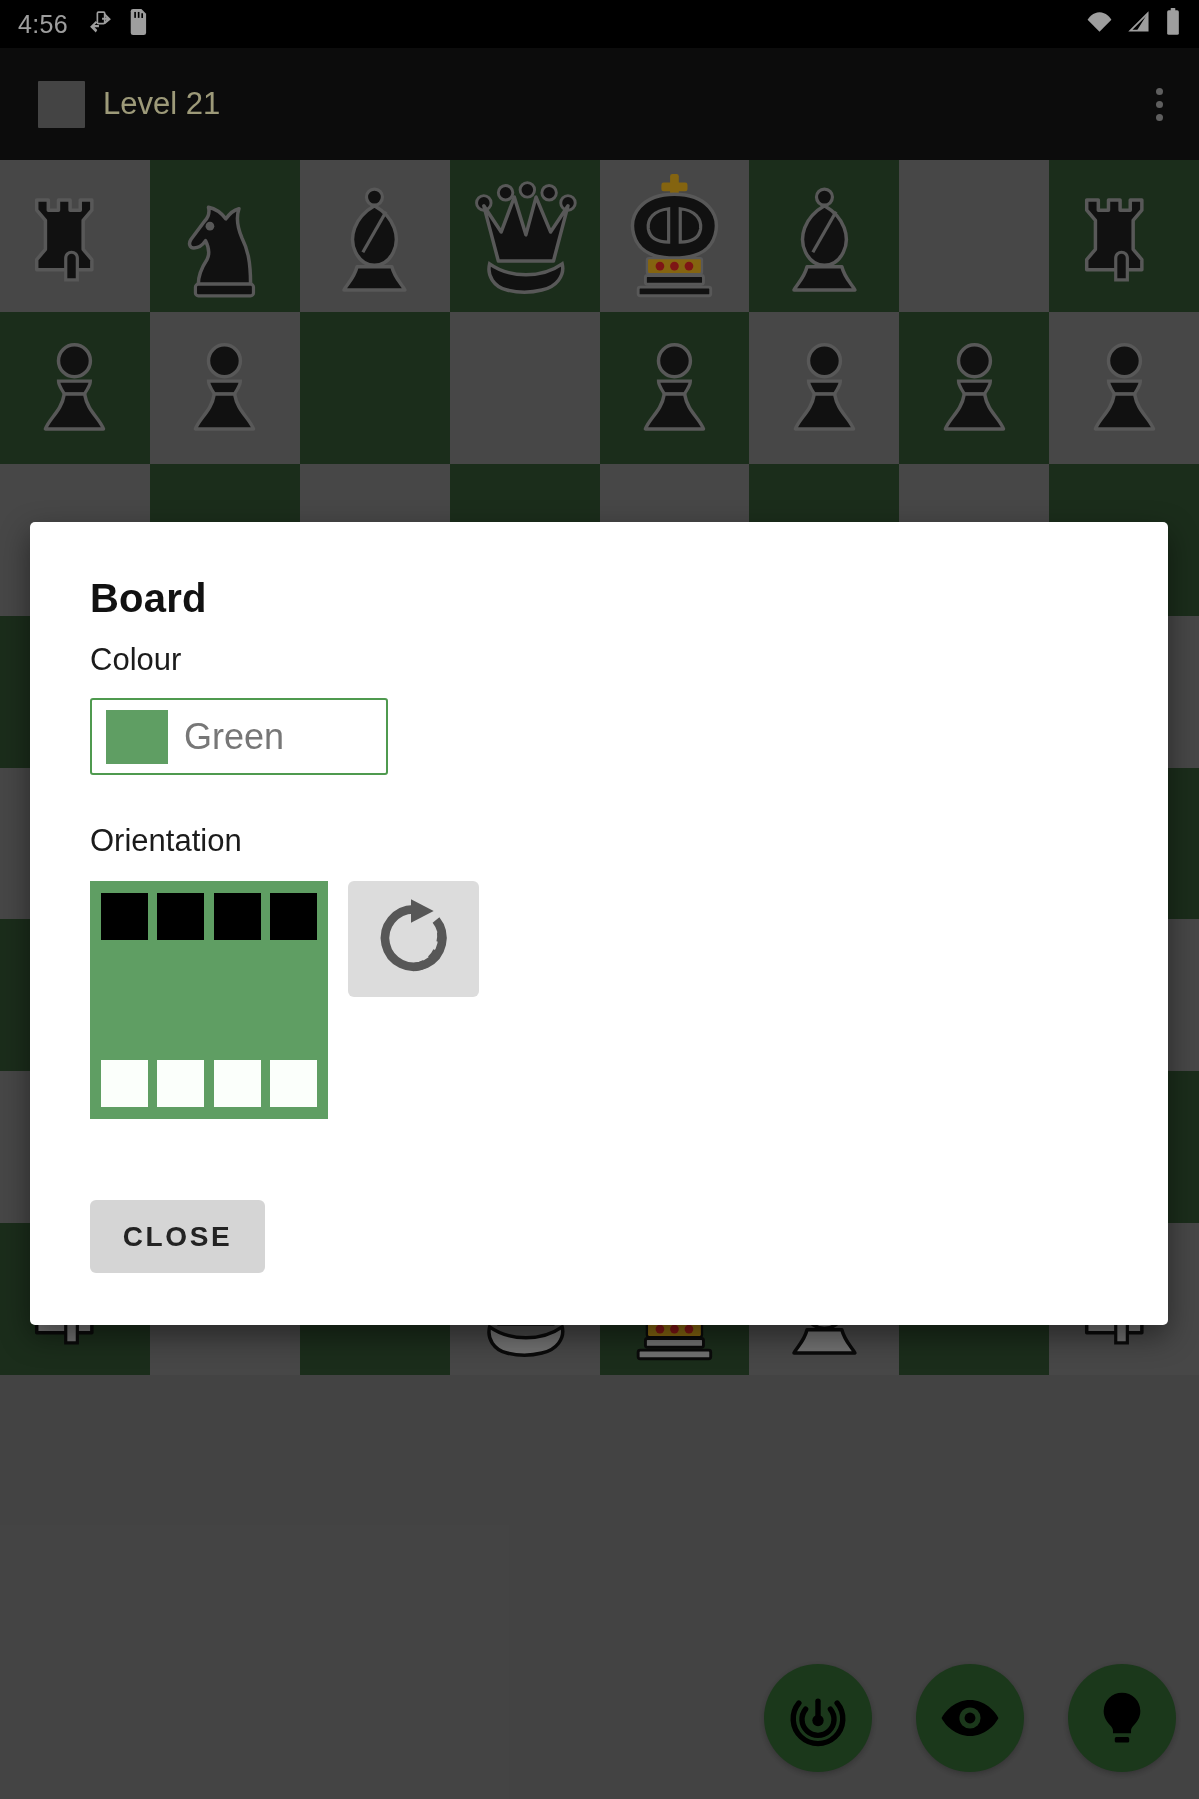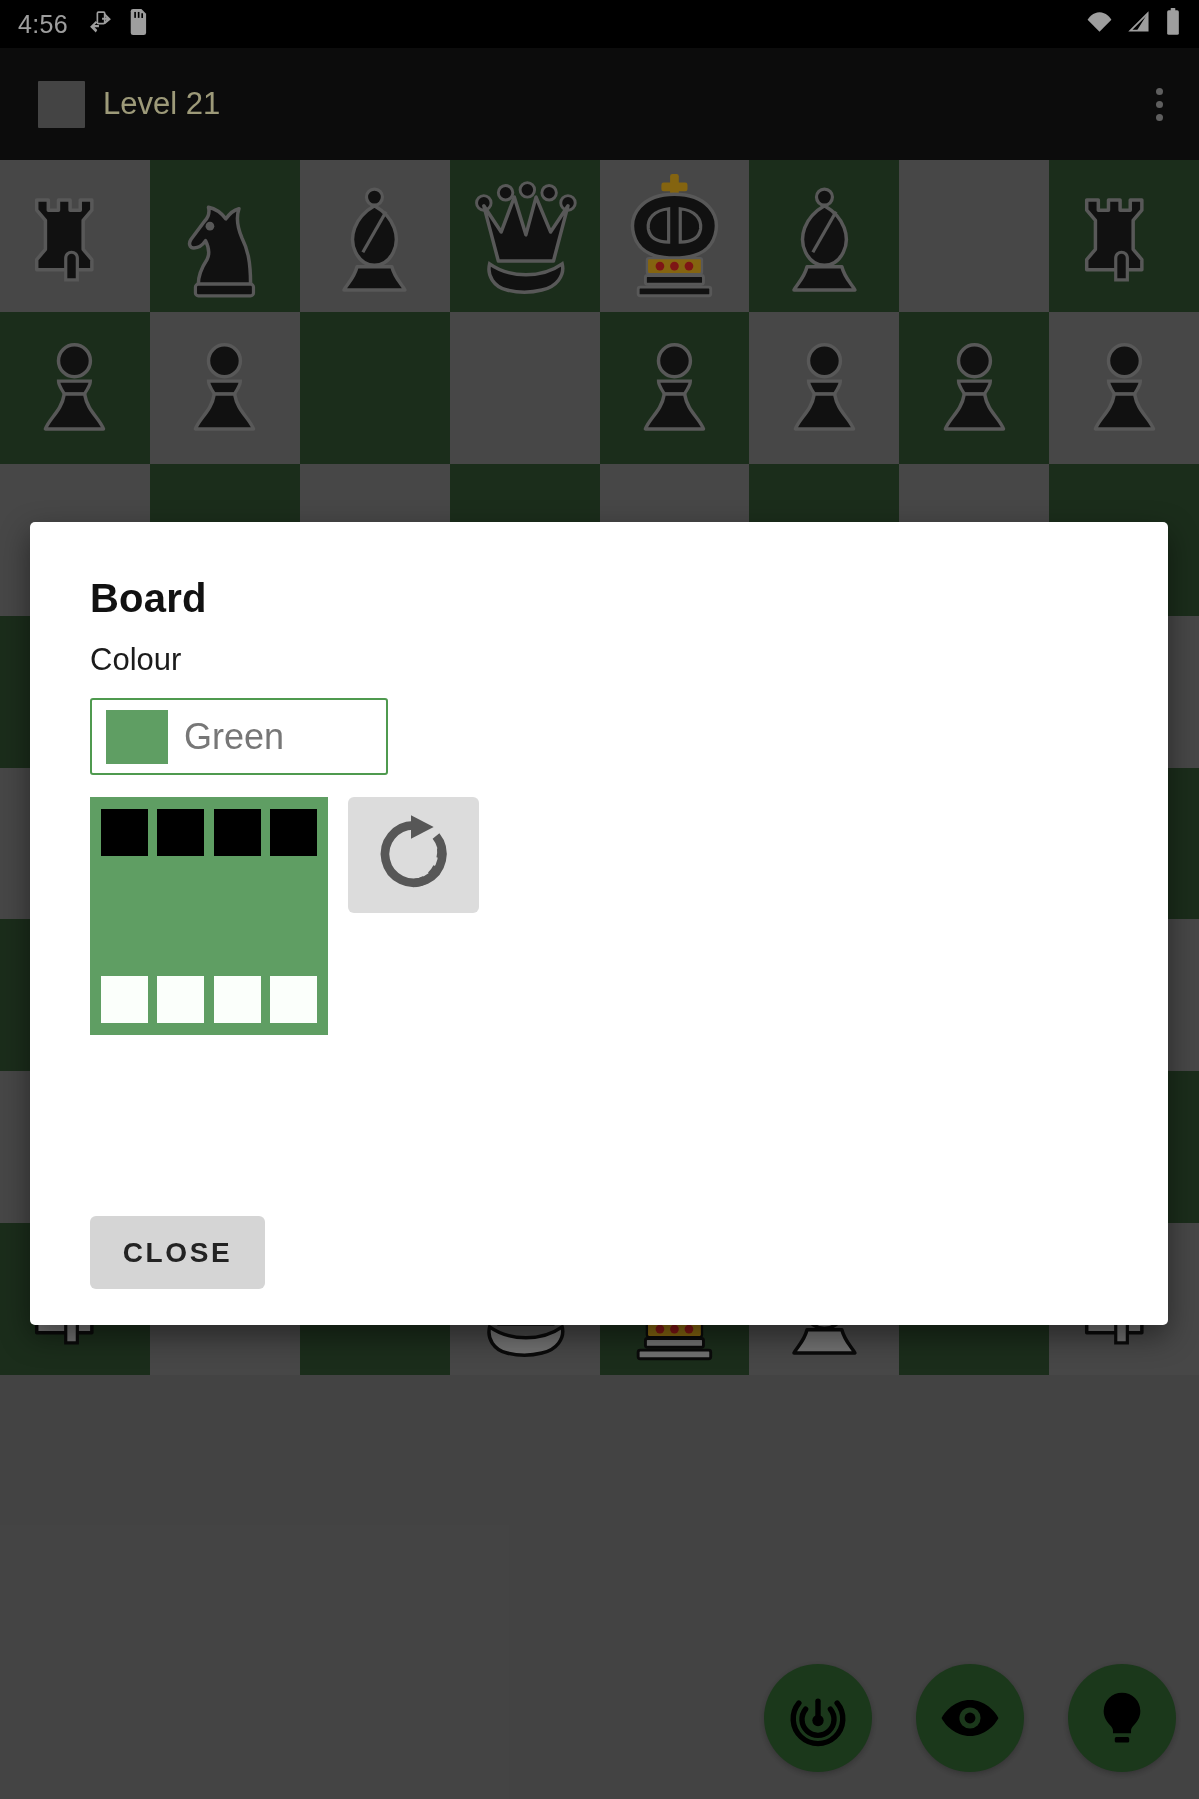--- a/index.html
+++ b/index.html
@@ -129,21 +129,21 @@
   .orient-preview .cell.white { background: #fbfffb; }
 
   .rotate-btn {
     width: 131px; height: 116px; background: #dcdcdc; border-radius: 6px;
     display: flex; align-items: center; justify-content: center; cursor: pointer;
     margin-top: 0; margin-left: 8px; border: none;
   }
   .rotate-btn svg { width: 80px; height: 80px; }
 
   .close-btn {
-    position: absolute; left: 60px; bottom: 36px;
+    position: absolute; left: 60px; bottom: 52px;
     min-width: 175px; height: 73px; background: #d5d5d5; border: none;
     border-radius: 6px; font-family: "Liberation Sans", sans-serif;
     font-size: 28px; font-weight: bold; letter-spacing: 2.6px; color: #232323;
     cursor: pointer; padding: 0 28px;
   }
 </style>
 </head>
 <body>
 
 <div id="root">
@@ -536,20 +536,21 @@
   <div class="dialog">
     <div class="dlg-title">Board</div>
 
     <div class="section-label" id="colour-label">Colour</div>
 
     <div class="colour-select" style="border-color: rgb(79, 154, 79);">
       <span class="colour-swatch" style="background: rgb(95, 158, 99);"></span>
       <span class="colour-name">Green</span>
     </div>
 
+    <div class="section-label" id="orientation-label">Orientation</div>
 
     <div class="orient-row">
       <div class="orient-preview" style="background: rgb(95, 158, 99);">
         <div class="cellrow top">
           <span class="cell black"></span>
           <span class="cell black"></span>
           <span class="cell black"></span>
           <span class="cell black"></span>
         </div>
         <div class="cellrow bot">

